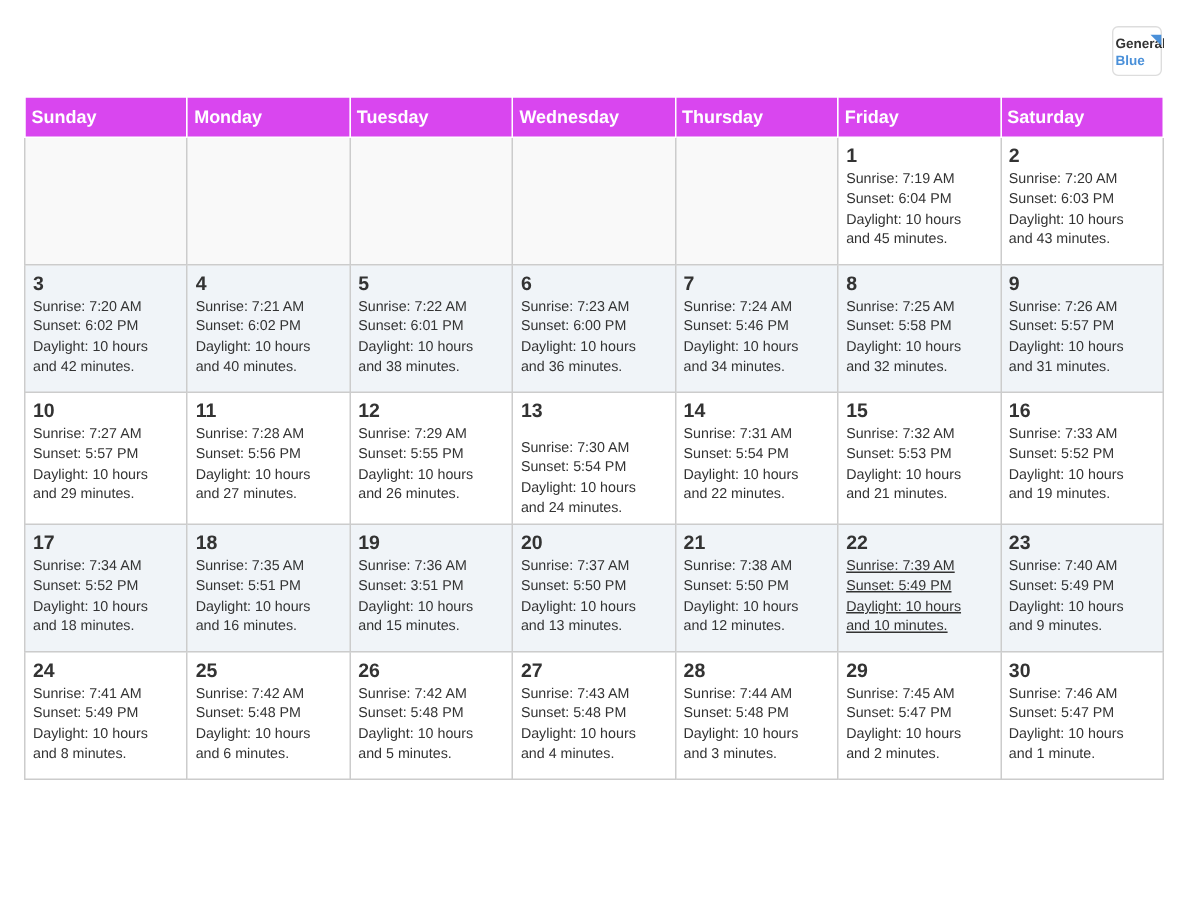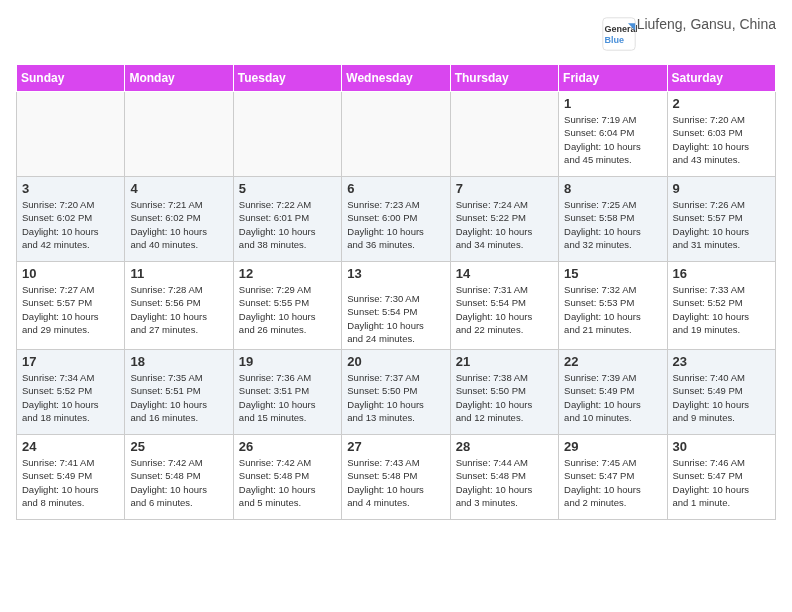--- a/index.html
+++ b/index.html
@@ -85,21 +85,20 @@
 <div class="header">
   <div class="logo">
     <svg class="logo-icon" viewBox="0 0 40 40">
       <rect x="2" y="2" width="36" height="36" rx="4" fill="#fff" stroke="#ddd" stroke-width="1"></rect>
       <text x="4" y="18" font-size="10" font-weight="bold" fill="#333">General</text>
       <text x="4" y="30" font-size="10" font-weight="bold" fill="#4a90d9">Blue</text>
       <polygon points="30,8 38,16 38,8" fill="#4a90d9"></polygon>
     </svg>
   </div>
   <div class="title-block">
-    <div class="location">Liufeng, Gansu, China</div>
   </div>
 </div>
 
 <table class="calendar">
   <thead>
     <tr>
     <th>Sunday</th>
         <th>Monday</th>
         <th>Tuesday</th>
         <th>Wednesday</th>
@@ -155,21 +154,21 @@
         <td>
           <span class="day-number">6</span>
           <div class="day-info" style="white-space: pre-line;">Sunrise: 7:23 AM
 Sunset: 6:00 PM
 Daylight: 10 hours
 and 36 minutes.</div>
         </td>
         <td>
           <span class="day-number">7</span>
           <div class="day-info" style="white-space: pre-line;">Sunrise: 7:24 AM
-Sunset: 5:22 PM
+Sunset: 5:46 PM
 Daylight: 10 hours
 and 34 minutes.</div>
         </td>
         <td>
           <span class="day-number">8</span>
           <div class="day-info" style="white-space: pre-line;">Sunrise: 7:25 AM
 Sunset: 5:58 PM
 Daylight: 10 hours
 and 32 minutes.</div>
         </td>
@@ -263,21 +262,21 @@
         </td>
         <td>
           <span class="day-number">21</span>
           <div class="day-info" style="white-space: pre-line;">Sunrise: 7:38 AM
 Sunset: 5:50 PM
 Daylight: 10 hours
 and 12 minutes.</div>
         </td>
         <td>
           <span class="day-number">22</span>
-          <div class="day-info" style="white-space: pre-line;">Sunrise: 7:39 AM
+          <div class="day-info" style="white-space: pre-line; text-decoration: underline;">Sunrise: 7:39 AM
 Sunset: 5:49 PM
 Daylight: 10 hours
 and 10 minutes.</div>
         </td>
         <td>
           <span class="day-number">23</span>
           <div class="day-info" style="white-space: pre-line;">Sunrise: 7:40 AM
 Sunset: 5:49 PM
 Daylight: 10 hours
 and 9 minutes.</div>

